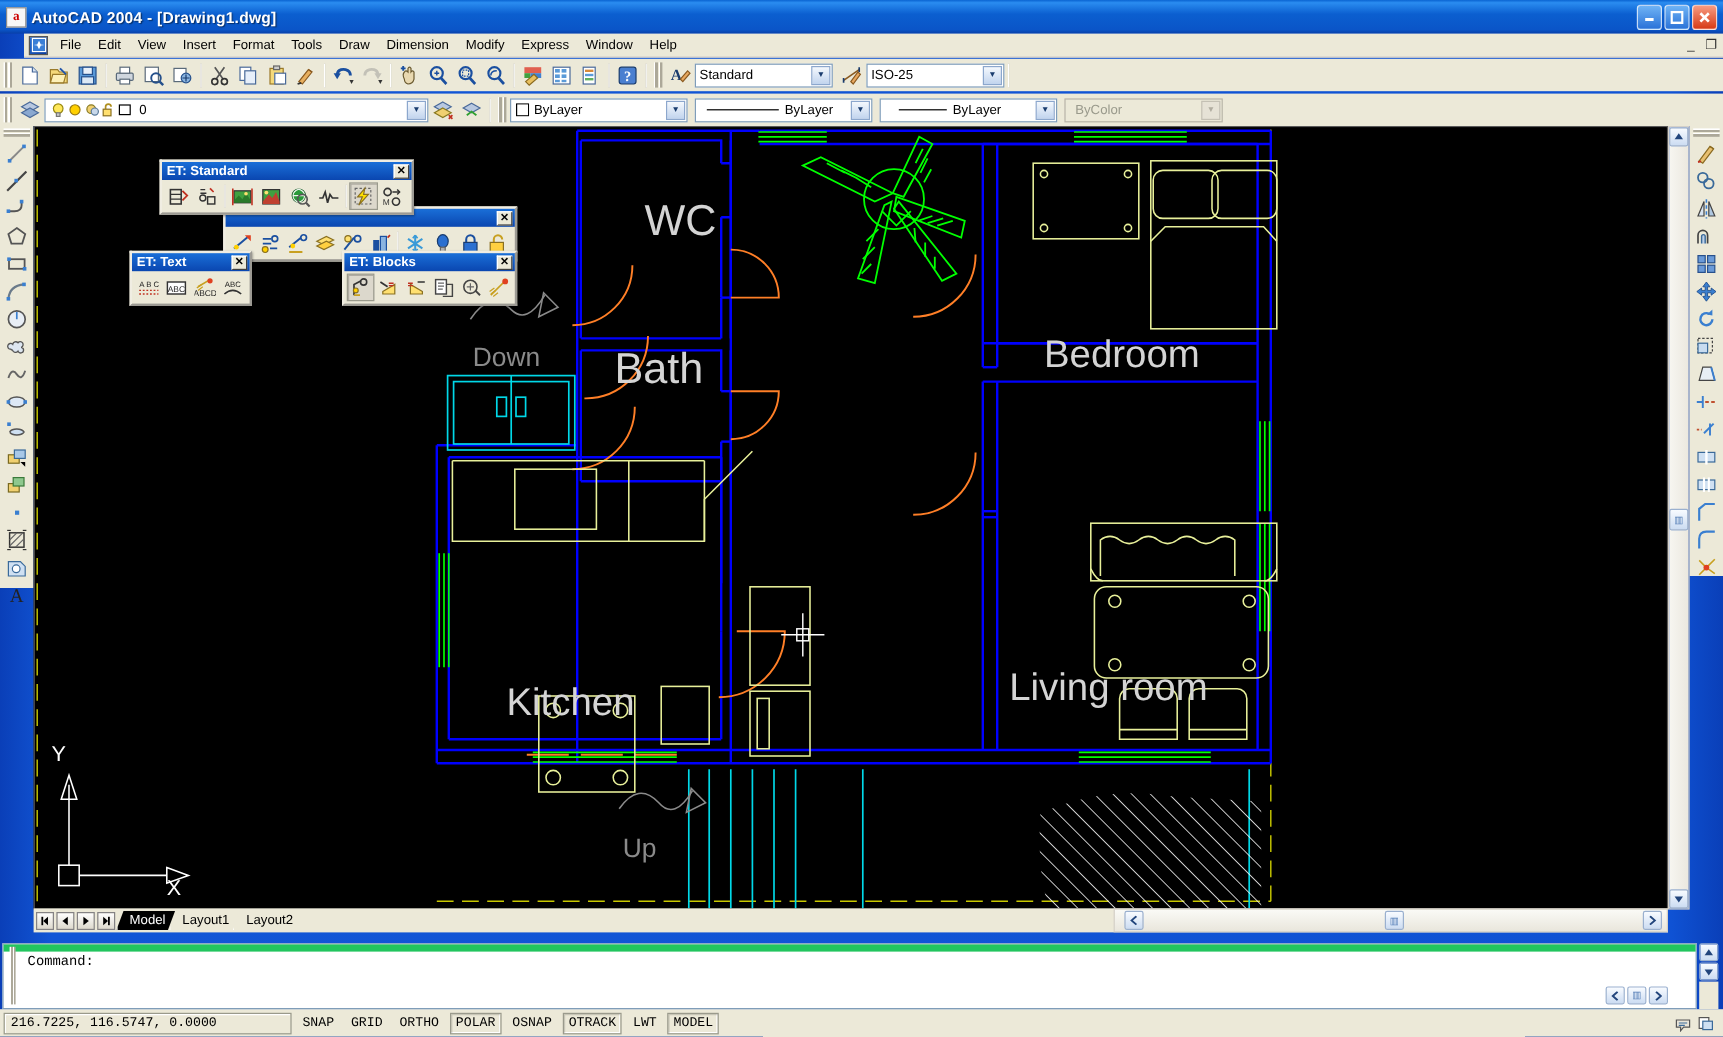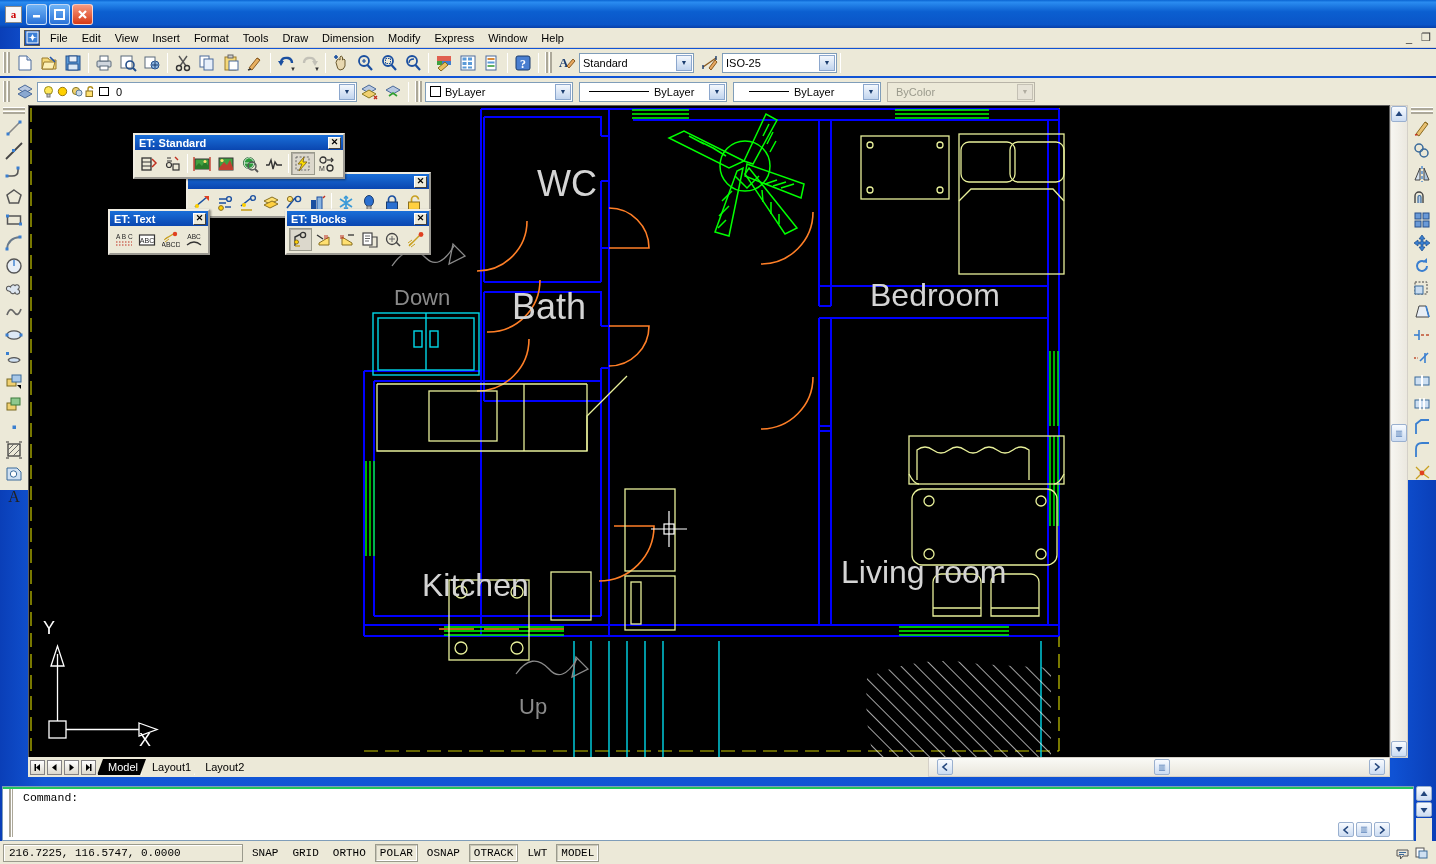--- a/index.html
+++ b/index.html
@@ -103,21 +103,21 @@
   .tab { height:16px; padding:0 8px 0 10px; font-size:11px; display:flex; align-items:center;
     background:#ece9d8; border-left:1px solid #fff;
     clip-path:polygon(6px 0,100% 0,calc(100% - 6px) 100%,0 100%); margin-left:-5px; }
   .tab.active { background:#000; color:#fff; }
 
   
   #cmdarea { position:absolute; left:2px; top:786px; width:1412px; height:55px;
     background:#fff; border:1px solid #7f9db9; }
   #cmdtext { font-family:"Liberation Mono", monospace; font-size:11.5px; color:#000;
     padding:1px 0 0 5px; line-height:13.5px; }
-  #cmdline { border-top:2px solid #22c55e; font-family:"Liberation Mono", monospace;
+  #cmdline { border-top:6px solid #22c55e; font-family:"Liberation Mono", monospace;
     font-size:11.5px; padding:2px 0 0 5px; }
   #cmd-grip { position:absolute; left:5px; top:2px; width:5px; height:48px;
     background:linear-gradient(to right,#fff 0 1px,#aca899 1px 3px,#fff 3px 4px,#aca899 4px 5px); }
   #cmd-scroll { position:absolute; right:2px; top:786px; width:18px; height:55px; }
 
   
   #statusbar { position:absolute; left:0; top:841px; width:1436px; height:23px;
     background:#ece9d8; display:flex; align-items:center; padding:0 3px; }
   #coords { width:240px; height:18px; border:1px solid #9a9a8c; background:#ece9d8;
     display:flex; align-items:center; padding-left:5px; font-family:"Liberation Mono",monospace;
@@ -148,20 +148,21 @@
 
   .roomlabel { font-family:"Liberation Sans", sans-serif; fill:#d4d4d4; }
 </style>
 </head>
 <body>
 
 <div id="app">
 
   <div class="titlebar">
     <div class="tb-icon">a</div>
+    <div class="tb-title">AutoCAD 2004 - [Drawing1.dwg]</div>
     <div class="tb-btns">
       <div class="tb-btn">
         <svg width="10" height="10" viewBox="0 0 10 10">
             <rect x="1" y="6" width="7" height="2.5" fill="#fff"></rect>
           </svg>
       </div>
       <div class="tb-btn">
         <svg width="11" height="11" viewBox="0 0 11 11">
             <rect x="1" y="1" width="9" height="9" fill="none" stroke="#fff" stroke-width="2"></rect>
           </svg>
@@ -438,21 +439,21 @@
       <span>ByLayer</span>
       <span style="flex:1"></span>
       <span class="arrow">▼</span>
     </div>
     <div class="combo" style="width:148px; margin-left:6px;">
       <span class="lt-line short"></span>
       <span>ByLayer</span>
       <span style="flex:1"></span>
       <span class="arrow">▼</span>
     </div>
-    <div class="combo disabled" style="width:148px; margin-left:6px; padding-left:8px;">
+    <div class="combo disabled" style="width:132px; margin-left:6px; padding-left:8px;">
       <span>ByColor</span>
       <span class="arrow">▼</span>
     </div>
   </div>
 
   <div class="vbar" id="vbar-left">
     <div class="vgrip"></div>
     <div class="vbtn">
         <svg width="18" height="18" viewBox="0 0 18 18">
           <path d="M3 15 L15 3" stroke="#888" stroke-width="1.6"></path>

